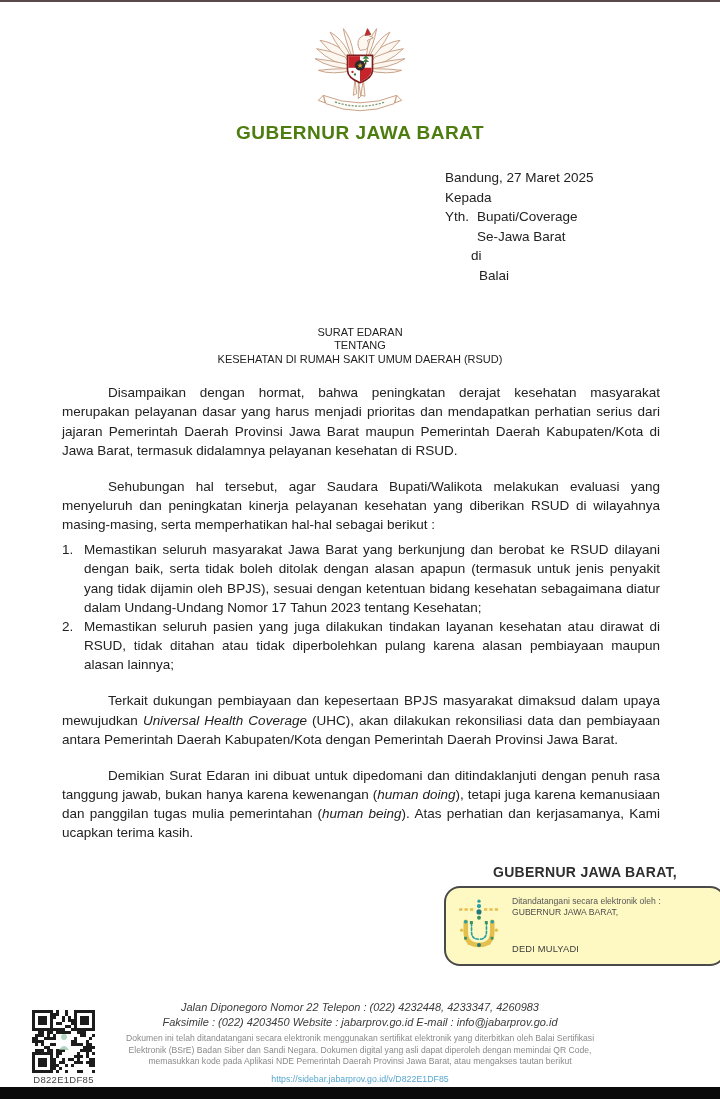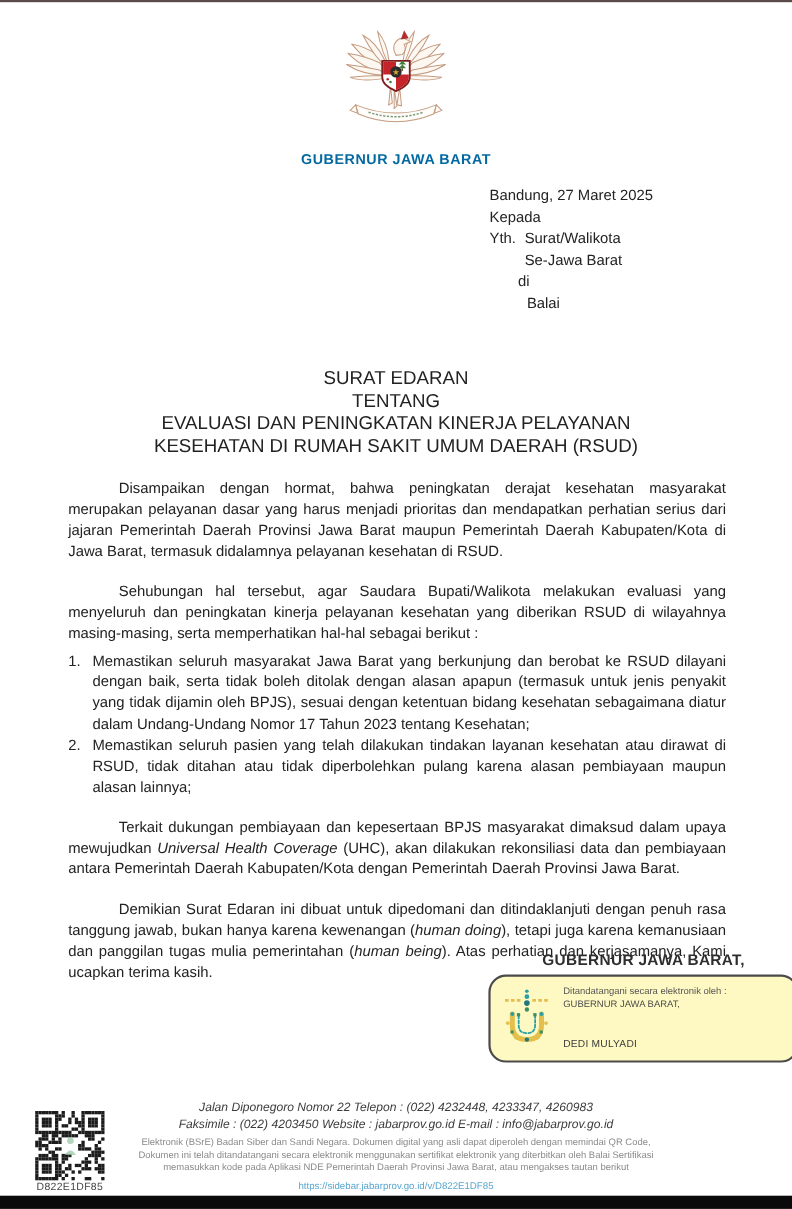--- a/index.html
+++ b/index.html
@@ -13,40 +13,40 @@
   }
   .page{
     position:absolute;inset:0;
     background:#fff;
     border-top:2px solid #5a4a4a;
   }
   
   .letterhead{ text-align:center; padding-top:14px; }
   .emblem{ width:100px;height:102px; display:inline-block; }
   .lh-title{
-    margin-top:14px;
-    font-size:13px; font-weight:700; letter-spacing:.5px;
-    color:#0369a1;
+    margin-top:0;
+    font-size:19px; font-weight:700; letter-spacing:.5px;
+    color:#4d7c0f;
   }
   
   .right-col{
     position:absolute; left:445px; top:166px;
     font-size:13.5px; line-height:1.45; color:#222;
   }
   .date-line{ }
   .recip .row{ display:flex; }
   .recip .yth{ width:32px; }
   .indent1{ padding-left:32px; }
   .indent2{ padding-left:26px; }
   .indent3{ padding-left:34px; }
   
   .subject{
     margin-top:182px;
     text-align:center;
-    font-size:17px; line-height:1.22; color:#222;
+    font-size:11px; line-height:1.22; color:#222;
   }
   
   .body-text{
     padding:0 60px 0 62px;
     font-size:13.5px; line-height:1.42;
     text-align:justify; color:#222;
   }
   .body-text p{ margin:0 0 0 0; text-indent:46px; }
   .body-text p.sp{ margin-top:17px; }
   ol.points{ margin:6px 0 0 0; padding:0 0 0 62px; list-style:none; }
@@ -152,48 +152,47 @@
     </svg>
     <div class="lh-title">GUBERNUR JAWA BARAT</div>
   </div>
 
   <div class="right-col">
     <div class="date-line">Bandung, 27 Maret  2025</div>
     <div class="recip">
       <div>Kepada</div>
       <div class="row">
         <span class="yth">Yth.</span>
-        <span>Surat/Walikota</span>
+        <span>Bupati/Coverage</span>
       </div>
       <div class="indent1">Se-Jawa Barat</div>
       <div class="indent2">di</div>
       <div class="indent3">Balai</div>
     </div>
   </div>
 
   <div class="subject">
     <div>SURAT EDARAN</div>
     <div>TENTANG</div>
-    <div>EVALUASI DAN PENINGKATAN KINERJA PELAYANAN</div>
     <div>KESEHATAN DI RUMAH SAKIT UMUM DAERAH (RSUD)</div>
   </div>
 
   <div class="body-text">
     <p class="sp">Disampaikan dengan hormat, bahwa peningkatan derajat kesehatan masyarakat merupakan pelayanan dasar yang harus menjadi prioritas dan mendapatkan perhatian serius dari jajaran Pemerintah Daerah Provinsi Jawa Barat maupun Pemerintah Daerah Kabupaten/Kota di Jawa Barat, termasuk didalamnya pelayanan kesehatan di RSUD.</p>
     <p class="sp">Sehubungan hal tersebut, agar Saudara Bupati/Walikota melakukan evaluasi yang menyeluruh dan peningkatan kinerja pelayanan kesehatan yang diberikan RSUD di wilayahnya masing-masing, serta memperhatikan hal-hal sebagai berikut :</p>
   </div>
 
   <ol class="points body-text" style="padding-right:60px;">
     <li>
       <span class="num">1.</span>
       <span class="li-text">Memastikan seluruh masyarakat Jawa Barat yang berkunjung dan berobat ke RSUD dilayani dengan baik, serta tidak boleh ditolak dengan alasan apapun (termasuk untuk jenis penyakit yang tidak dijamin oleh BPJS), sesuai dengan ketentuan bidang kesehatan sebagaimana diatur dalam Undang-Undang Nomor 17 Tahun 2023 tentang Kesehatan;</span>
     </li>
     <li>
       <span class="num">2.</span>
-      <span class="li-text">Memastikan seluruh pasien yang telah dilakukan tindakan layanan kesehatan atau dirawat di RSUD, tidak ditahan atau tidak diperbolehkan pulang karena alasan pembiayaan maupun alasan lainnya;</span>
+      <span class="li-text">Memastikan seluruh pasien yang juga dilakukan tindakan layanan kesehatan atau dirawat di RSUD, tidak ditahan atau tidak diperbolehkan pulang karena alasan pembiayaan maupun alasan lainnya;</span>
     </li>
   </ol>
 
   <div class="body-text">
     <p class="sp"><span>Terkait dukungan pembiayaan dan kepesertaan BPJS masyarakat dimaksud dalam upaya mewujudkan </span><span class="it">Universal Health Coverage</span><span> (UHC), akan dilakukan rekonsiliasi data dan pembiayaan antara Pemerintah Daerah Kabupaten/Kota dengan Pemerintah Daerah Provinsi Jawa Barat.</span></p>
     <p class="sp"><span>Demikian Surat Edaran ini dibuat untuk dipedomani dan ditindaklanjuti dengan penuh rasa tanggung jawab, bukan hanya karena kewenangan (</span><span class="it">human doing</span><span>), tetapi juga karena kemanusiaan dan panggilan tugas mulia pemerintahan (</span><span class="it">human being</span><span>). Atas perhatian dan kerjasamanya, Kami ucapkan terima kasih.</span></p>
   </div>
 
   <div class="sig">
     <div class="sig-title">GUBERNUR JAWA BARAT,</div>
@@ -238,22 +237,22 @@
       </div>
     </div>
   </div>
 
   <div class="footer">
     <div class="addr">
       <div>Jalan Diponegoro Nomor 22 Telepon : (022) 4232448, 4233347, 4260983</div>
       <div>Faksimile : (022) 4203450 Website : jabarprov.go.id E-mail : info@jabarprov.go.id</div>
     </div>
     <div class="disclaimer">
+      <div>Dokumen ini telah ditandatangani secara elektronik menggunakan sertifikat elektronik yang diterbitkan oleh Balai Sertifikasi</div>
       <div>Elektronik (BSrE) Badan Siber dan Sandi Negara. Dokumen digital yang asli dapat diperoleh dengan memindai QR Code,</div>
-      <div>Dokumen ini telah ditandatangani secara elektronik menggunakan sertifikat elektronik yang diterbitkan oleh Balai Sertifikasi</div>
       <div>memasukkan kode pada Aplikasi NDE Pemerintah Daerah Provinsi Jawa Barat, atau mengakses tautan berikut</div>
     </div>
     <a class="verify-link" href="#">https://sidebar.jabarprov.go.id/v/D822E1DF85</a>
   </div>
 
   <div class="qr-wrap">
     <div class="qr" id="qr">
       <svg class="qr-logo" viewBox="0 0 16 19">
         <circle cx="8" cy="5" r="3" fill="#9cc6a8"></circle>
         <path d="M3,18 q5,-8 10,0 Z" fill="#9cc6a8"></path>

